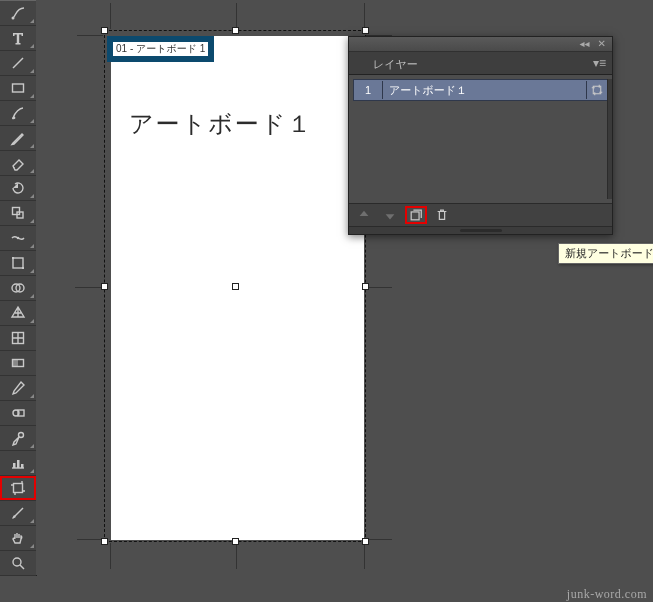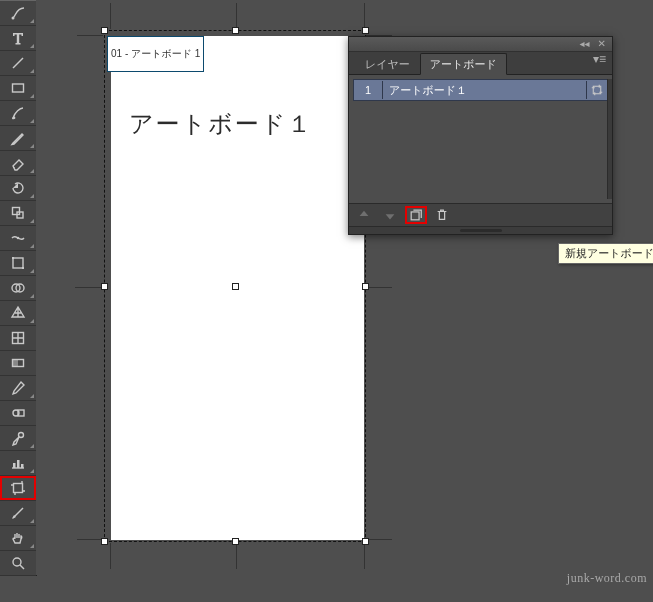--- a/index.html
+++ b/index.html
@@ -36,22 +36,22 @@
 
   
   .stage{position:absolute;left:36px;top:0;right:0;bottom:27px;background:#4e4e4e;}
 
   .artboard{
     position:absolute;left:75px;top:36px;width:253px;height:504px;
     background:#fff;
   }
   .artboard-label{
     position:absolute;left:-4px;top:0px;transform:translateY(-0%);
-    font-size:10px;padding:10px 3px;white-space:nowrap;
-    background:#fff;border:1px solid #0c4a6e;color:#333;
+    font-size:10px;padding:0 3px;white-space:nowrap;
+    background:#fff;border:6px solid #0c4a6e;color:#333;
   }
   .artboard-title{
     font-size:24px;color:#2c2c2c;letter-spacing:2px;
     padding:72px 0 0 18px;font-family:"Hiragino Kaku Gothic Pro","Meiryo",sans-serif;
   }
 
   
   .sel-rect{
     position:absolute;left:68px;top:30px;width:260px;height:510px;
     border:1px dashed #111;pointer-events:none;
@@ -76,23 +76,23 @@
     background:#4d4d4d;border:1px solid #222;
     box-shadow:0 2px 8px rgba(0,0,0,.5);
   }
   .panel-top{
     height:14px;background:linear-gradient(#5a5a5a,#4a4a4a);
     border-bottom:1px solid #303030;display:flex;justify-content:flex-end;align-items:center;
     gap:8px;padding-right:6px;
   }
   .panel-top span{color:#aaa;font-size:10px;line-height:1;}
   .tabs{
-    display:flex;align-items:flex-start;height:22px;
+    display:flex;align-items:center;height:22px;
     background:#3e3e3e;border-bottom:1px solid #222;
-    padding-left:6px;gap:0;
+    padding-left:14px;gap:8px;
   }
   .tab{
     padding:3px 9px 2px;font-size:11px;color:#bdbdbd;
     border:1px solid transparent;position:relative;top:1px;
   }
   .tab.active{
     background:#4d4d4d;border:1px solid #222;border-bottom:1px solid #4d4d4d;
     color:#e6e6e6;border-radius:2px 2px 0 0;
   }
   .tabs .menu-icon{margin-left:auto;margin-right:6px;color:#aaa;font-size:12px;}
@@ -130,21 +130,21 @@
   .panel-resize span{width:42px;height:3px;background:#2b2b2b;border-radius:2px;}
 
   .tooltip{
     position:absolute;left:558px;top:243px;
     background:#ffffe1;border:1px solid #666;color:#222;
     padding:2px 6px;font-size:11px;white-space:nowrap;
     box-shadow:1px 1px 3px rgba(0,0,0,.4);
   }
 
   .watermark{
-    position:absolute;right:6px;bottom:16px;color:#a9a9a9;
+    position:absolute;right:6px;bottom:0;color:#a9a9a9;
     font-size:12px;font-family:"Georgia",serif;letter-spacing:.5px;
   }
 
   
   .panel-body::after{
     content:"";position:absolute;top:4px;right:0;bottom:4px;width:4px;
     background:#3a3a3a;border-left:1px solid #2b2b2b;
   }
 </style>
 </head>
@@ -341,21 +341,20 @@
   </div>
 </div>
 
 <div class="panel">
   <div class="panel-top">
     <span>◂◂</span>
     <span>✕</span>
   </div>
   <div class="tabs">
     <div class="tab">レイヤー</div>
-    <div class="tab active">アートボード</div>
     <div class="menu-icon">▾≡</div>
   </div>
   <div class="panel-body">
     <div class="ab-row">
       <div class="num">1</div>
       <div class="divider"></div>
       <div class="name">アートボード１</div>
       <div class="crop-ico">
         <svg viewBox="0 0 16 16">
             <g class="tstroke">

